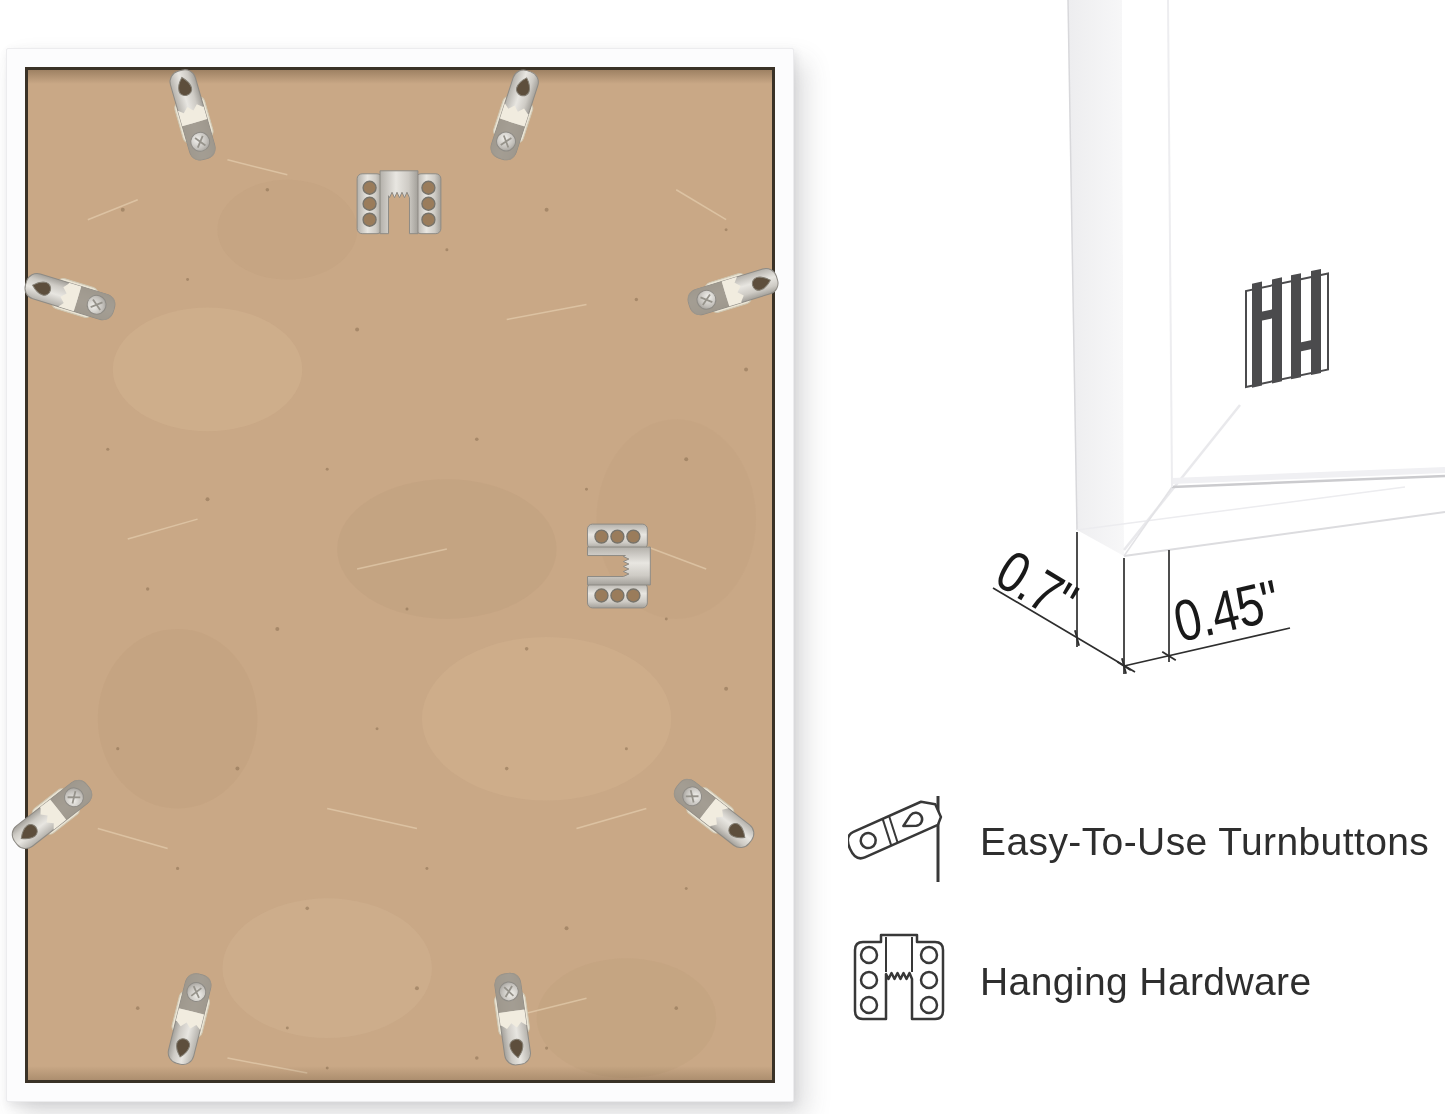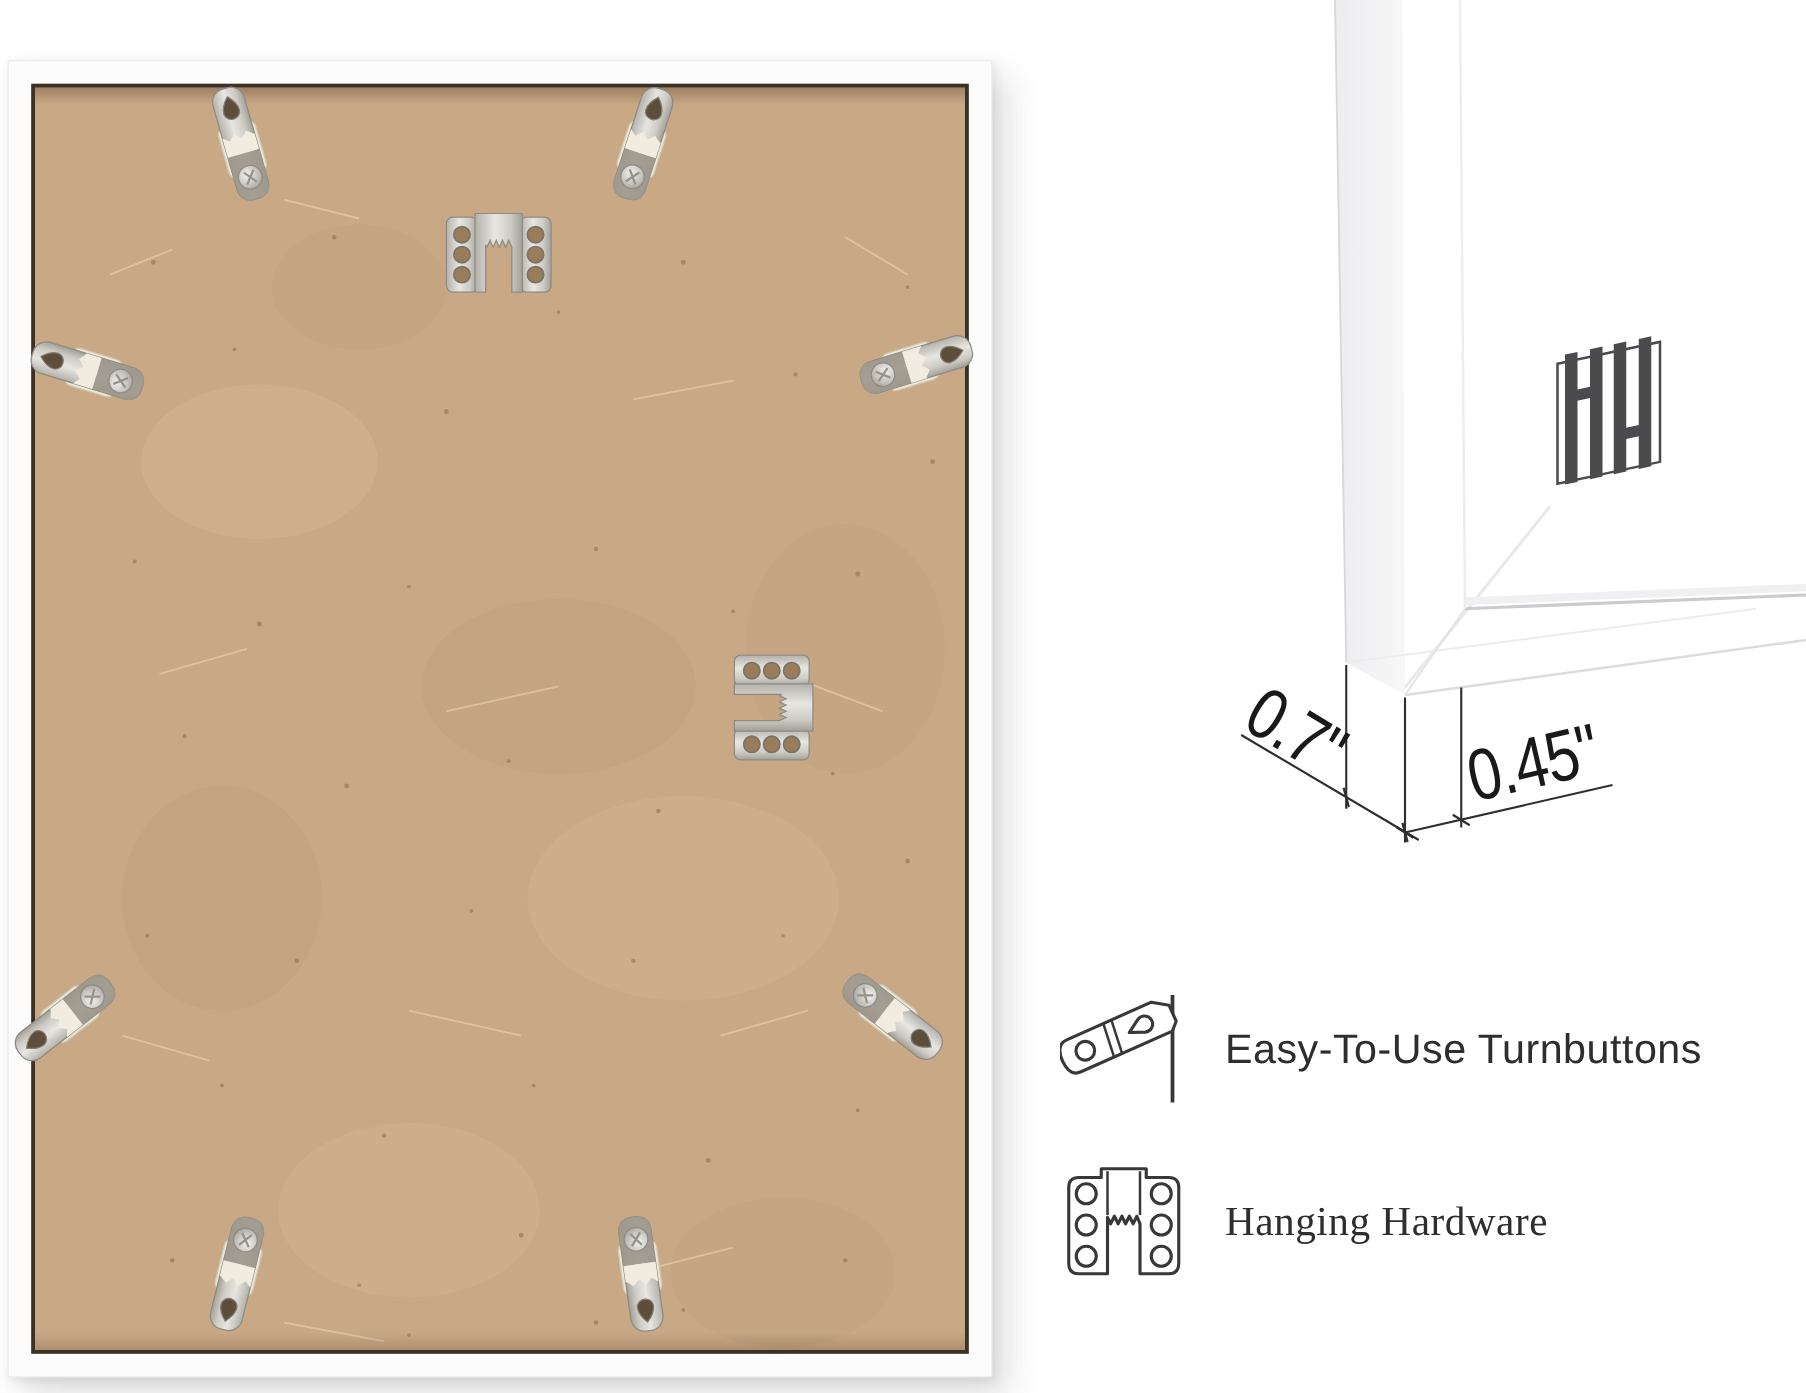--- a/index.html
+++ b/index.html
@@ -21,24 +21,24 @@
   .dim-svg { position:absolute; left:960px; top:520px; width:380px; height:180px; }
   .dim-label { position:absolute; color:#191919; font-size:58px; letter-spacing:-1px;
                white-space:nowrap; }
   .dim-depth { left:988px; top:552px; transform: rotate(31deg) scaleX(.82); transform-origin:50% 50%; }
   .dim-face  { left:1162px; top:577px; transform: rotate(-13deg) scaleX(.82); transform-origin:50% 50%; }
 
   
   .feature-icon { position:absolute; width:112px; height:100px; }
   .icon-row1 { left:848px; top:790px; }
   .icon-row2 { left:848px; top:928px; }
-  .feature-label { position:absolute; left:980px; color:#2e2e2e; font-size:33px;
+  .feature-label { position:absolute; left:980px; color:#2e2e2e; font-size:39px;
                    letter-spacing:.4px; white-space:nowrap; }
   .label-row1 { top:820px; }
-  .label-row2 { top:960px;font-family:Liberation Serif, serif; }
+  .label-row2 { top:960px; }
 </style>
 </head>
 <body>
 
 <div class="frame-back">
   <div class="backing-board">
     <svg class="board-svg" viewBox="0 0 746 1012" preserveAspectRatio="none">
       <defs>
         <linearGradient id="mg" x1="0" y1="0" x2="1" y2="0">
           <stop offset="0" stop-color="#b4b1ab"></stop>

